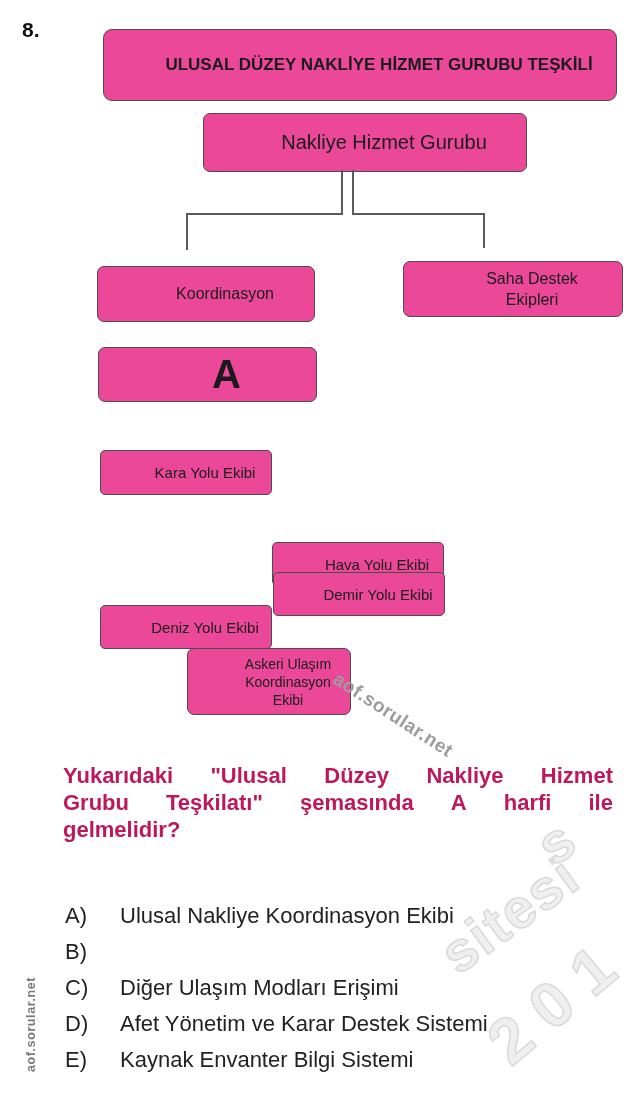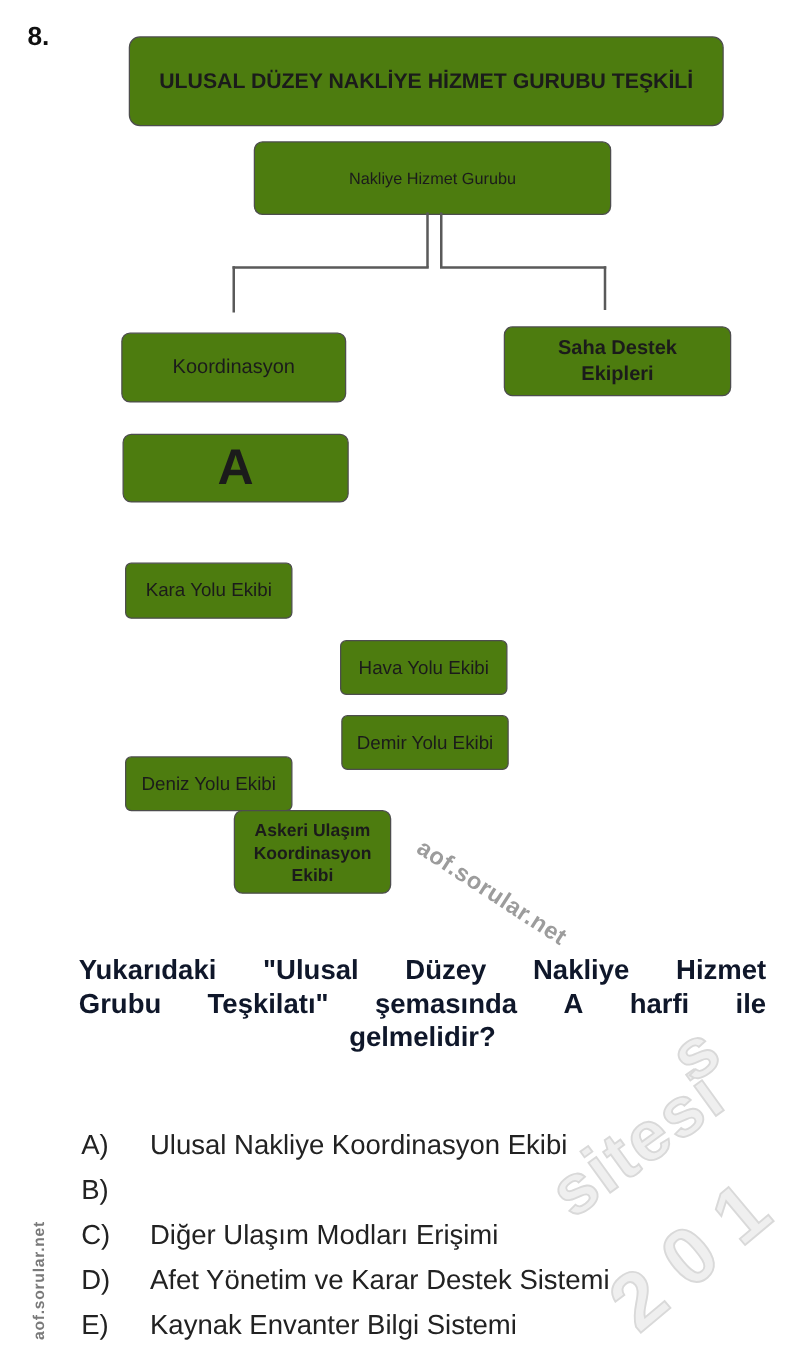--- a/index.html
+++ b/index.html
@@ -4,32 +4,32 @@
 <style>
   html,body{margin:0;padding:0;background:#fff;}
   .page{
     position:relative;width:635px;height:1095px;background:#ffffff;
     font-family:"Liberation Sans",sans-serif;color:#1b1b1b;overflow:hidden;
   }
   
   .qnum{position:absolute;left:22px;top:18px;font-size:21px;font-weight:bold;color:#111;}
   
   .box{
-    position:absolute;border:1.5px solid #4d4d4d;border-radius:7px;background:#4d7c0f;
-    display:flex;align-items:center;justify-content:center;text-align:center;
+    position:absolute;border:1.5px solid #4d4d4d;border-radius:7px;background:#ec4899;
+    display:flex;align-items:center;justify-content:center;text-align:center;padding-left:38px;
   }
-  .pre{white-space:pre-line;font-weight:bold;}
+  .pre{white-space:pre-line;}
   .b-title{left:103px;top:29px;width:474px;height:70px;border-radius:9px;font-weight:bold;font-size:17px;}
-  .b-nakliye{left:203px;top:113px;width:284px;height:57px;font-size:13px;text-align:center;}
+  .b-nakliye{left:203px;top:113px;width:284px;height:57px;font-size:20px;text-align:center;}
   .b-koor{left:97px;top:266px;width:178px;height:54px;font-size:16px;}
   .b-saha{left:403px;top:261px;width:180px;height:54px;font-size:16px;line-height:21px;}
   .b-a{left:98px;top:347px;width:179px;height:53px;font-size:40px;font-weight:bold;}
   .b-unke{left:407px;top:382px;width:178px;height:53px;font-size:15px;line-height:20px;}
   .b-kara{left:100px;top:450px;width:132px;height:43px;font-size:15px;border-radius:5px;}
-  .b-hava{left:272px;top:512px;width:132px;height:42px;font-size:15px;border-radius:5px;}
+  .b-hava{left:272px;top:542px;width:132px;height:42px;font-size:15px;border-radius:5px;}
   .b-deniz{left:100px;top:569px;width:132px;height:42px;font-size:15px;border-radius:5px;margin-top:36px;}
   .b-demir{left:273px;top:572px;width:132px;height:42px;font-size:15px;border-radius:5px;}
   .b-askeri{left:187px;top:648px;width:124px;height:65px;font-size:14px;line-height:18px;text-align:center;}
   
   .line{position:absolute;background:#5a5a5a;}
   .l-stem1{left:341px;top:170px;width:2px;height:44px;}
   .l-stem2{left:352px;top:170px;width:2px;height:44px;}
   .l-hleft{left:186px;top:213px;width:157px;height:2px;}
   .l-hright{left:352px;top:213px;width:133px;height:2px;}
   .l-vleft{left:186px;top:213px;width:2px;height:37px;}
@@ -44,23 +44,23 @@
     font-size:12.5px;font-weight:bold;color:#7a7a7a;letter-spacing:.6px;white-space:nowrap;
   }
   .wm-frag{
     position:absolute;font-weight:bold;color:#efefef;white-space:nowrap;
     -webkit-text-stroke:1.5px #d9d9d9;
   }
   .wm-sitesi{left:432px;top:882px;font-size:56px;letter-spacing:2px;transform:rotate(-36deg);}
   .wm-201{left:478px;top:962px;font-size:64px;letter-spacing:18px;transform:rotate(-40deg);}
   .wm-s1{left:540px;top:810px;font-size:56px;transform:rotate(-36deg);}
   
-  .question{position:absolute;left:63px;top:763px;width:550px;font-weight:bold;font-size:22px;color:#0f172a;}
+  .question{position:absolute;left:63px;top:763px;width:550px;font-weight:bold;font-size:22px;color:#be185d;}
   .q-line{display:flex;justify-content:space-between;height:27px;overflow:visible;}
-  .q-line.q-last{justify-content:center;}
+  .q-line.q-last{justify-content:flex-start;}
   
   .opt{position:absolute;left:65px;display:flex;font-size:22px;color:#222;}
   .opt .letter{width:55px;flex:0 0 55px;}
   .opt-0{top:903px;}.opt-1{top:939px;}.opt-2{top:975px;}.opt-3{top:1011px;}.opt-4{top:1047px;}
 </style>
 </head>
 <body>
 
 <div class="page">
 

